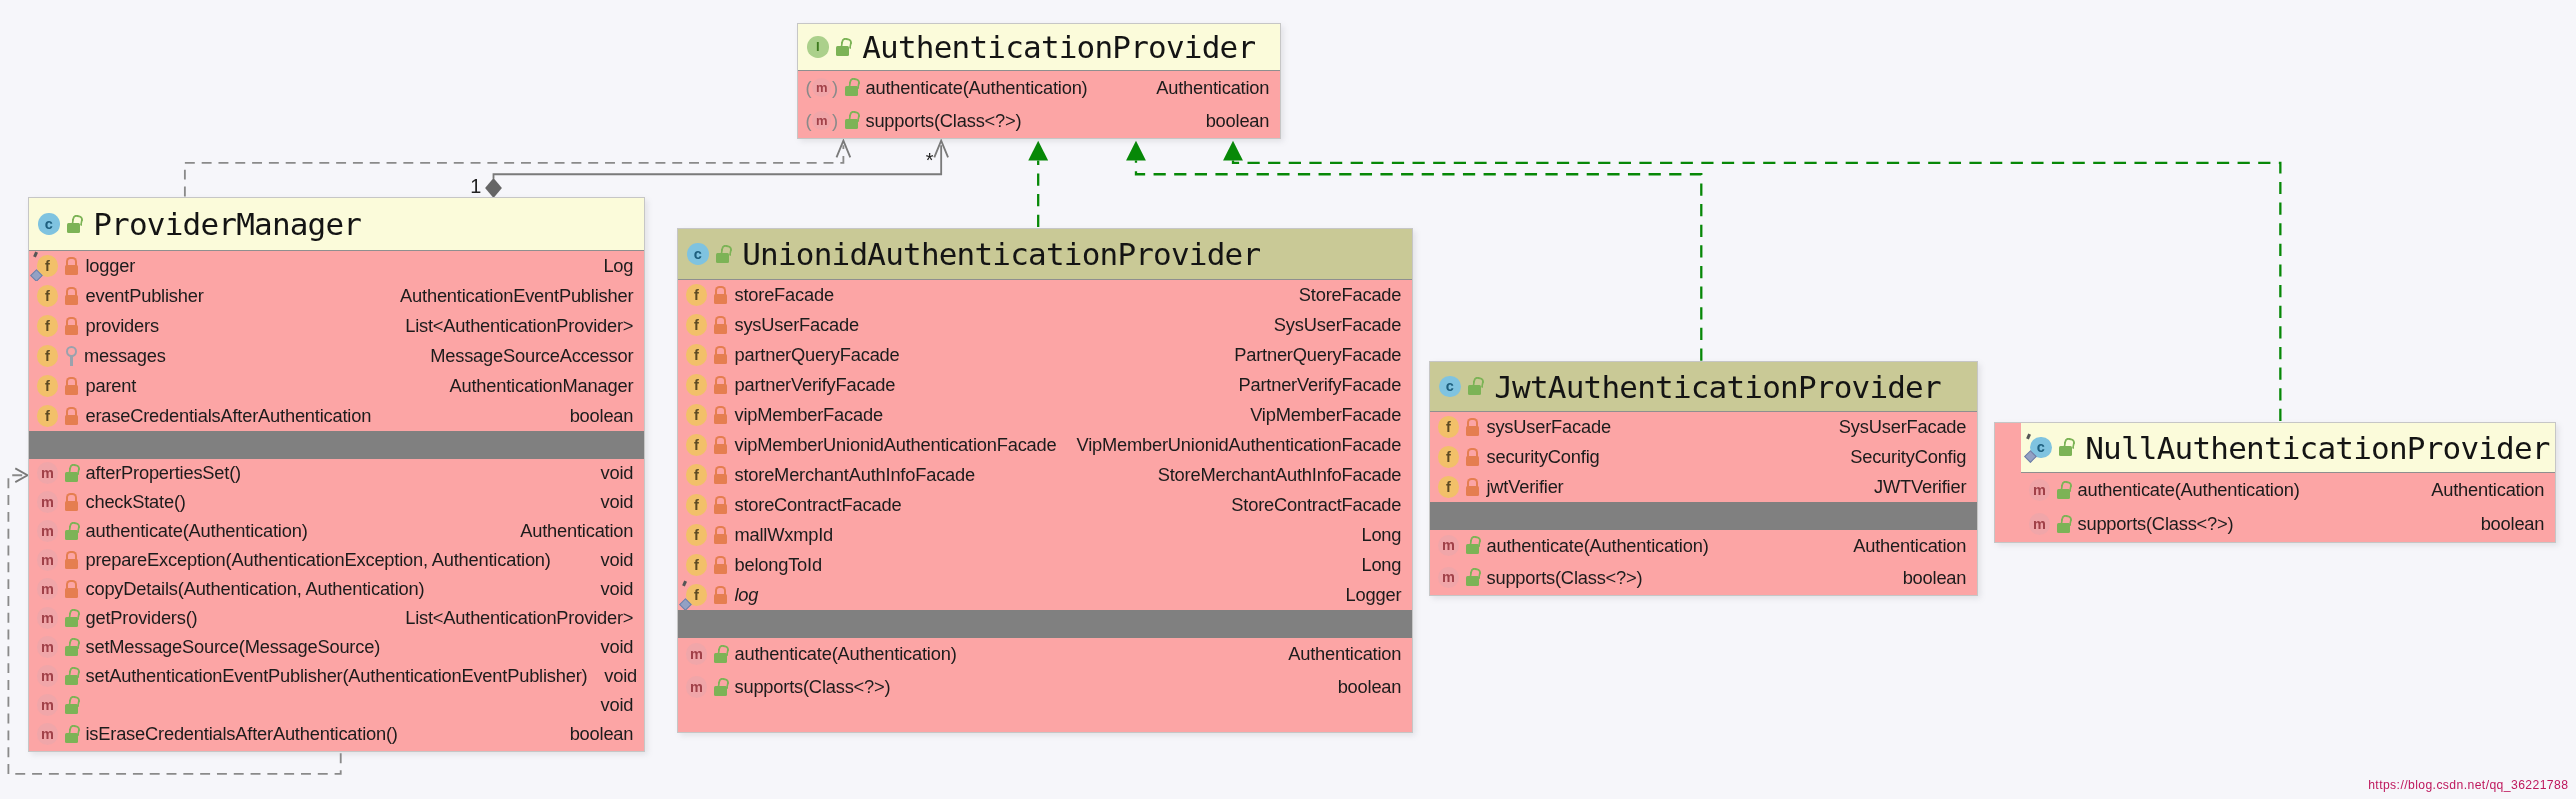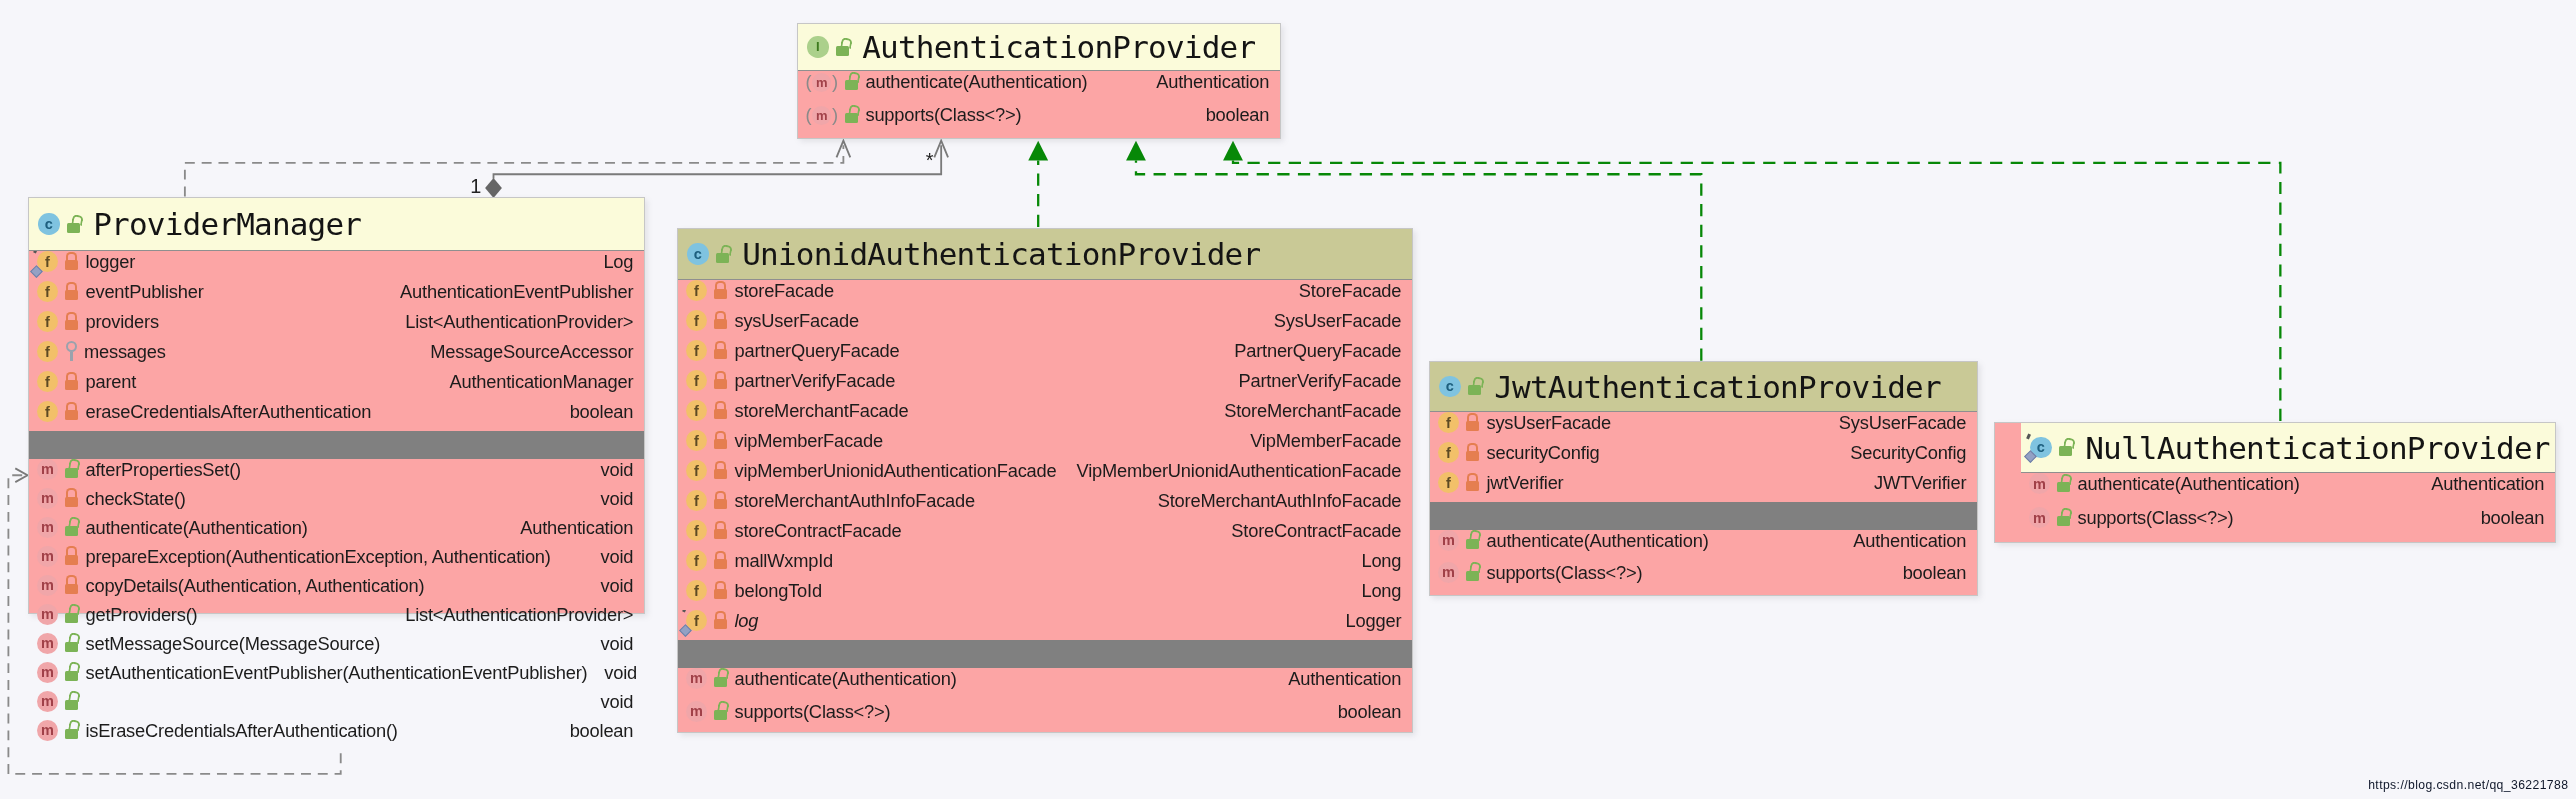--- a/index.html
+++ b/index.html
@@ -7,21 +7,21 @@
           font-family:"Liberation Sans",sans-serif;}
   svg.edges{position:absolute;left:0;top:0;z-index:0;}
   .uml-box{position:absolute;z-index:1;background:#fca5a5;border:1.5px solid #c6c6c6;
            box-sizing:border-box;box-shadow:3.1px 3.1px 6.1px rgba(120,120,130,.18);}
   .hdr{height:var(--hh);box-sizing:border-box;display:flex;align-items:center;gap:6.9px;
        padding:0 9.2px;border-bottom:1.5px solid #8f8f8f;background:#fbfbda;}
   .sel .hdr{background:#c9c996;}
   .title{font-family:"DejaVu Sans Mono",monospace;font-size:31px;color:#141414;
          white-space:nowrap;margin-left:4.6px;letter-spacing:-0.8px;}
   .rows{display:block;}
-  .row{height:var(--rh);display:flex;align-items:flex-start;gap:6.1px;padding:0 10.7px 0 7.6px;
+  .row{height:var(--rh);display:flex;align-items:center;gap:6.1px;padding:0 10.7px 0 7.6px;
        font-size:18.3px;letter-spacing:-0.2px;color:#1c1c1c;overflow:hidden;}
   .mname{white-space:nowrap;}
   .mname.it{font-style:italic;}
   .mtype{margin-left:auto;white-space:nowrap;padding-left:10.7px;}
   .gbar{height:27.5px;background:#808080;}
   
   .badge{position:relative;width:21.4px;height:21.4px;border-radius:50%;flex:0 0 auto;
          display:flex;align-items:center;justify-content:center;
          font-weight:bold;font-size:14.5px;font-family:"Liberation Sans",sans-serif;}
   .badge-c{background:#7fc3e0;color:#1d5f7e;}
@@ -48,21 +48,21 @@
                 border:2.3px solid currentColor;border-bottom:none;border-radius:4.6px 4.6px 0 0;}
   .lock.pub{color:#7cb356;}
   .lock.pub::before{left:5.3px;transform:rotate(10deg);}
   .lock.priv{color:#e57e50;}
   .lock.priv::before{left:2.3px;}
   .key{position:relative;width:13.8px;height:20.6px;flex:0 0 auto;color:#9aa2ad;}
   .key::before{content:"";position:absolute;top:0;left:2.3px;width:6.9px;height:6.9px;
                border:2.3px solid currentColor;border-radius:50%;}
   .key::after{content:"";position:absolute;top:10.7px;left:6.1px;width:3.1px;height:9.2px;
               background:currentColor;box-shadow:3.1px 6.1px 0 -3.1px currentColor,3.1px 3.1px 0 -3.1px currentColor;}
-  .watermark{position:absolute;right:7.6px;bottom:7.6px;font-size:12.2px;color:#0f172a;
+  .watermark{position:absolute;right:7.6px;bottom:7.6px;font-size:12.2px;color:#be185d;
              letter-spacing:0.4px;}
   svg .dep{stroke:#8a8a8a;stroke-width:2.4;fill:none;stroke-dasharray:13 9;}
   svg .agg{stroke:#7a7a7a;stroke-width:2.4;fill:none;}
   svg .real{stroke:#078807;stroke-width:3;fill:none;stroke-dasharray:16 11;}
   svg .oarr{stroke:#7a7a7a;stroke-width:2.4;fill:none;}
   svg .tri{fill:#078807;stroke:none;}
   svg .diam{fill:#666;stroke:none;}
   svg text{font-family:"Liberation Sans",sans-serif;font-size:26px;fill:#222;}
 </style>
 </head>
@@ -125,21 +125,21 @@
         <span class="pw">
             <span class="badge badge-m"></span>
           </span>
         <span class="lock pub"></span>
         <span class="mname">supports(Class&lt;?&gt;)</span>
         <span class="mtype">boolean</span>
       </div>
     </div>
   </div>
 
-  <div class="uml-box" style="left:28px;top:197px;width:617px;height:417px;--hh:53px;">
+  <div class="uml-box" style="left:28px;top:197px;width:617px;height:555px;--hh:53px;">
     <div class="hdr">
       <span class="badge badge-c"></span>
       <span class="lock pub"></span>
       <span class="title">ProviderManager</span>
     </div>
     <div class="rows" style="--rh:30px">
       <div class="row">
         <span class="badge badge-f">
             <span class="dia"></span>
             <span class="tick"></span>
@@ -266,26 +266,20 @@
         <span class="badge badge-f"></span>
         <span class="lock priv"></span>
         <span class="mname">partnerQueryFacade</span>
         <span class="mtype">PartnerQueryFacade</span>
       </div>
       <div class="row">
         <span class="badge badge-f"></span>
         <span class="lock priv"></span>
         <span class="mname">partnerVerifyFacade</span>
         <span class="mtype">PartnerVerifyFacade</span>
-      </div>
-      <div class="row">
-        <span class="badge badge-f"></span>
-        <span class="lock priv"></span>
-        <span class="mname">storeMerchantFacade</span>
-        <span class="mtype">StoreMerchantFacade</span>
       </div>
       <div class="row">
         <span class="badge badge-f"></span>
         <span class="lock priv"></span>
         <span class="mname">vipMemberFacade</span>
         <span class="mtype">VipMemberFacade</span>
       </div>
       <div class="row">
         <span class="badge badge-f"></span>
         <span class="lock priv"></span>

